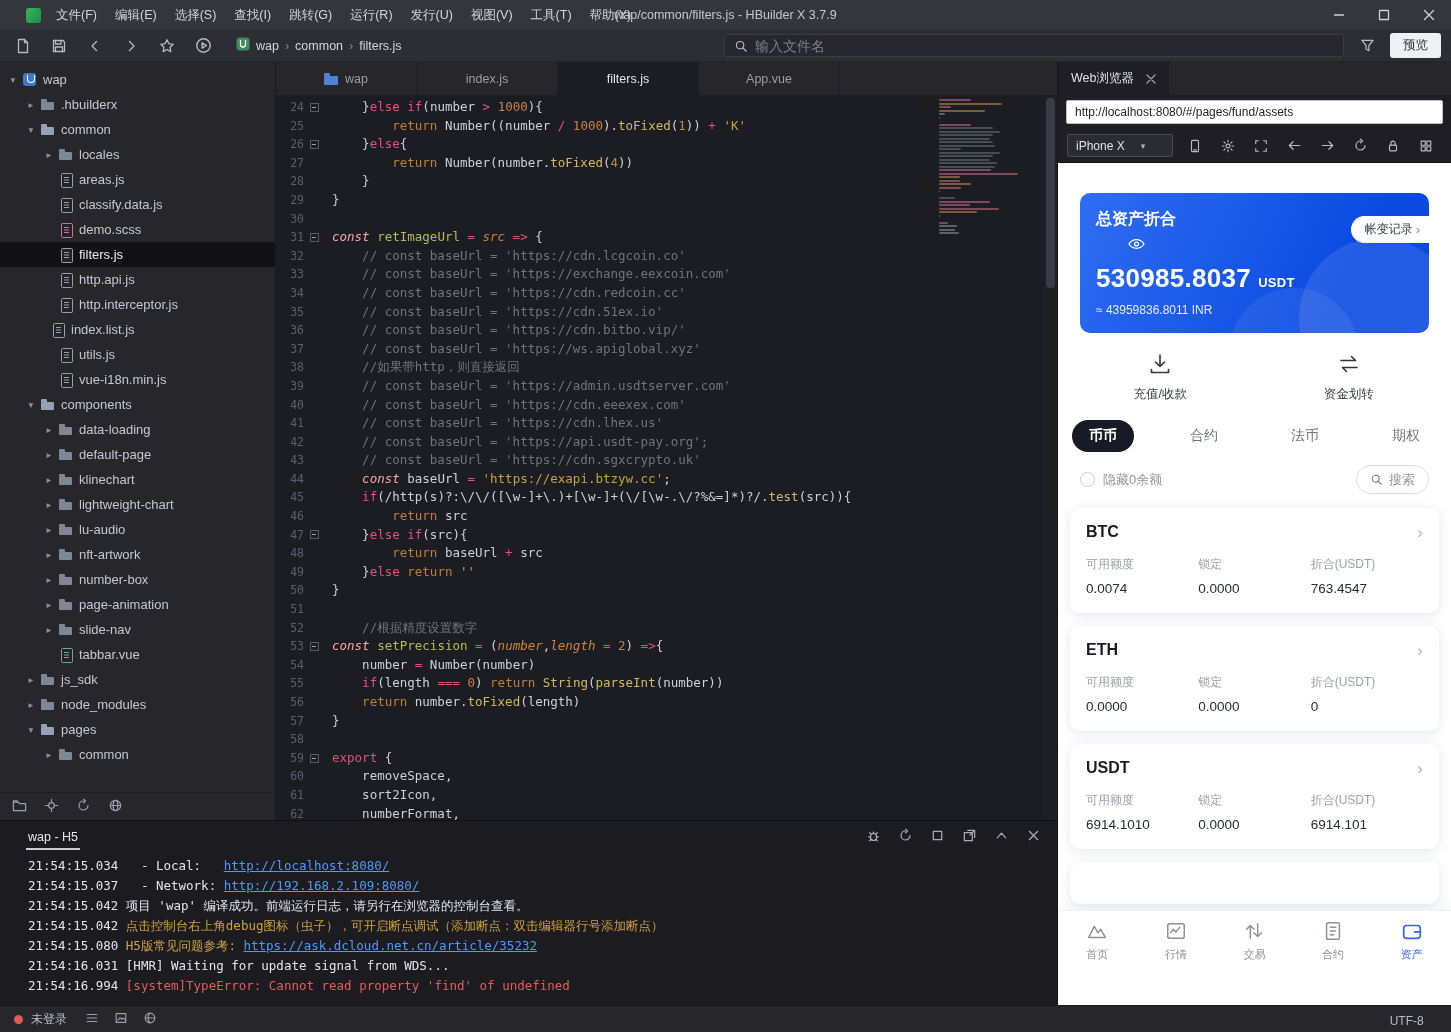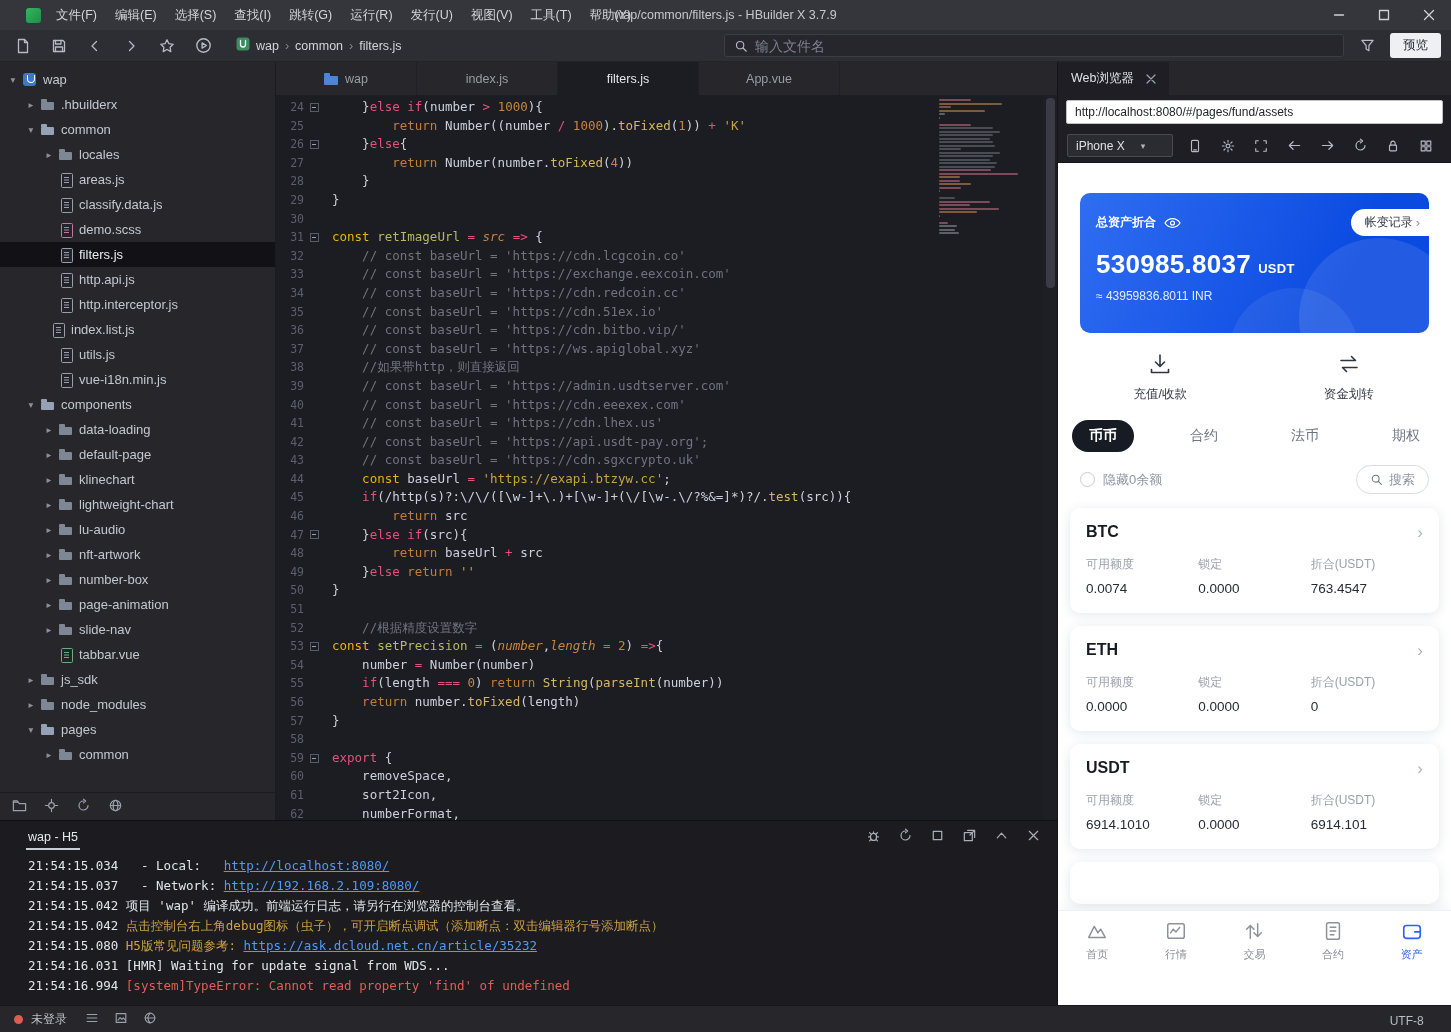--- a/index.html
+++ b/index.html
@@ -64,21 +64,21 @@
   .etab-folder::after{content:"";position:absolute;left:0;top:0.8px;width:6px;height:2.6px;background:#4f83d6;border-radius:1px 1px 0 0;}
   .code-wrap{flex:1;display:flex;position:relative;font-family:"DejaVu Sans Mono","Liberation Mono",monospace;font-size:12.5px;line-height:18.6px;min-height:0;overflow:hidden;}
   .gutter{width:48px;flex:none;padding-top:3px;}
   .gut-row{height:18.6px;display:flex;align-items:center;}
   .lnum{width:28px;text-align:right;font-size:11.5px;color:#5b606b;flex:none;}
   .foldcol{width:20px;display:flex;justify-content:center;align-items:center;flex:none;}
   .fold-box{width:9px;height:9px;border:1px solid #565b65;background:#1c1c23;position:relative;}
   .fold-box::after{content:"";position:absolute;left:1.5px;right:1.5px;top:3px;height:1px;background:#9aa0ab;}
   .code{flex:1;padding:3px 0 0 8px;white-space:pre;overflow:hidden;}
   .code-row{height:18.6px;}
-  .tk-p{color:#ccd1da}.tk-k{color:#e4527a}.tk-ki{color:#eab308;}
+  .tk-p{color:#ccd1da}.tk-k{color:#e4527a}.tk-ki{color:#fca5a5;font-style:italic}
   .tk-r{color:#c07f35}.tk-s{color:#c4a53c}.tk-c{color:#70747c}.tk-n{color:#c98540}
   .tk-f{color:#d4b964}.tk-o{color:#e4527a}.tk-v{color:#b6bb5e}.tk-i{color:#c98540;font-style:italic}
   .minimap{position:absolute;right:22px;top:4px;width:96px;}
   .mm-row{height:2px;margin-bottom:1.5px;background:#5c6068;border-radius:1px;}
   .mm-c{background:#484c53}.mm-k,.mm-ki,.mm-o{background:#7c4b59}
   .mm-r,.mm-n,.mm-i{background:#7d5c3c}
   .vscroll{position:absolute;right:0;top:0;bottom:0;width:14px;background:#1e1e25;}
   .vscroll .thumb{position:absolute;top:3px;right:2px;width:9px;height:190px;background:#3b3b46;border-radius:4px;}
 
   
@@ -100,21 +100,21 @@
   .devbar{height:34px;background:#1e1e24;display:flex;align-items:center;padding:0 9px;gap:11px;color:#ced2da;flex:none;border-bottom:1px solid #141418;}
   .dev-select{height:23px;background:#2b2b32;border:1px solid #4a4a55;border-radius:2px;display:flex;align-items:center;padding:0 8px;gap:16px;font-size:12px;min-width:106px;color:#dfe1e6;}
   .dev-caret{font-size:9px;color:#aeb2bb;}
   .devbar .tool-btn{width:22px;}
   .preview{flex:1;background:#ffffff;position:relative;overflow:hidden;color:#333a46;}
 
   .bal-card{margin:30px 22px 0;height:140px;border-radius:10px;background:linear-gradient(115deg,#2f6df2,#0b4ae0 75%);position:relative;overflow:hidden;color:#fff;padding:16px 0 0 16px;}
   .bal-card::before{content:"";position:absolute;right:-30px;bottom:-65px;width:160px;height:160px;border-radius:50%;background:rgba(255,255,255,.10);}
   .bal-card::after{content:"";position:absolute;right:70px;bottom:-85px;width:130px;height:130px;border-radius:50%;background:rgba(255,255,255,.07);}
   .bal-top{display:flex;align-items:center;}
-  .bal-title{font-size:12px;font-weight:bold;display:flex;align-items:center;gap:8px;}
+  .bal-title{font-size:16px;font-weight:bold;display:flex;align-items:center;gap:8px;flex-direction:column;}
   .record-btn{margin-left:auto;background:#fff;color:#333a48;font-size:12px;height:27px;display:flex;align-items:center;padding:0 9px 0 14px;border-radius:14px 0 0 14px;gap:3px;position:relative;z-index:1;}
   .record-btn .rchev{color:#8b919c;font-size:13px;}
   .bal-amount{margin-top:13px;font-size:26px;font-weight:bold;display:flex;align-items:baseline;letter-spacing:.3px;}
   .bal-cur{font-size:13px;margin-left:7px;font-weight:bold;}
   .bal-conv{margin-top:9px;font-size:12px;opacity:.88;}
 
   .actions{display:flex;margin:18px 8px 0;}
   .action{flex:1;display:flex;flex-direction:column;align-items:center;gap:9px;color:#333a46;font-size:12.5px;}
   .action svg{color:#2e3540;}
 

